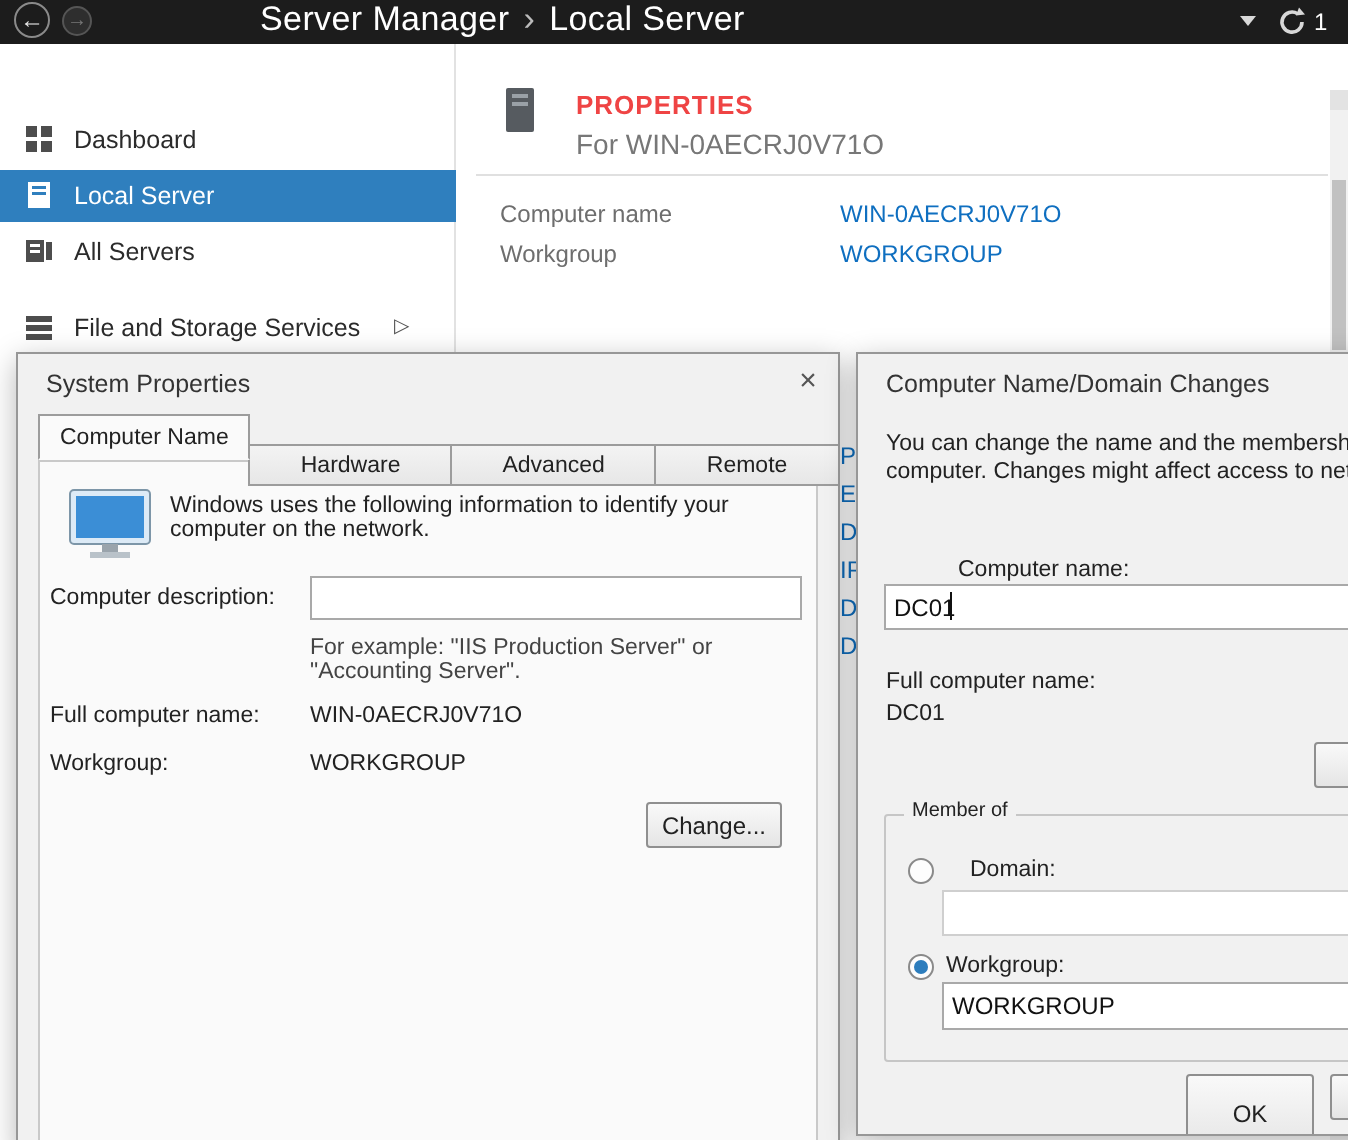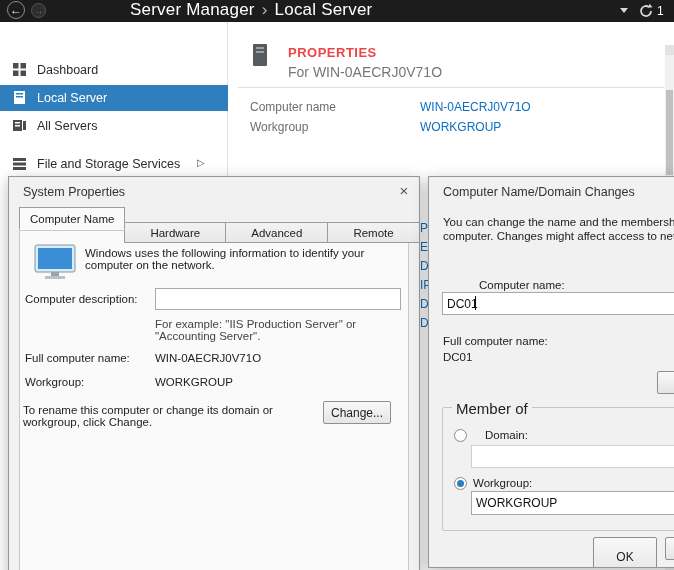--- a/index.html
+++ b/index.html
@@ -44,21 +44,21 @@
   
   .dlg { position:absolute; background:#f1f1f1; border:1px solid #979797; box-shadow:0 4px 14px rgba(0,0,0,.28); overflow:hidden; }
   .dlg-title { position:absolute; left:14px; top:8px; font-size:12.5px; color:#333; white-space:nowrap; }
   .dlg-close { position:absolute; left:384px; top:4px; width:22px; height:20px; text-align:center; font-size:15px; color:#555; cursor:pointer; line-height:20px; }
   .txt { position:absolute; font-size:11.5px; color:#222; }
   .txt.nowrap { white-space:nowrap; }
   .btn { position:absolute; font-size:12px; font-family:"Liberation Sans",sans-serif; background:linear-gradient(#f9f9f9,#e5e5e5); border:1px solid #8f8f8f; border-radius:2px; color:#222; text-align:center; cursor:pointer; white-space:nowrap; overflow:hidden; }
   .field { position:absolute; background:#fff; border:1px solid #a9a9a9; font-size:12px; font-family:"Liberation Sans",sans-serif; padding:2px 4px; color:#111; outline:none; }
   .field.disabled { border-color:#cfcfcf; }
   .groupbox { position:absolute; border:1px solid #c6c6c6; border-radius:2px; }
-  .group-label { position:absolute; background:#f1f1f1; padding:0 4px; font-size:15px; color:#222; }
+  .group-label { position:absolute; background:#f1f1f1; padding:0 4px; font-size:10px; color:#222; }
   .radio { position:absolute; width:13px; height:13px; border:1px solid #8a8a8a; border-radius:50%; background:#fdfdfd; cursor:pointer; }
   .radio.sel::after { content:""; position:absolute; left:2px; top:2px; width:7px; height:7px; border-radius:50%; background:#2d7dbd; }
   .caret { position:absolute; width:1px; height:14px; background:#111; }
 
   
   .tabs { position:absolute; left:10px; top:30px; height:24px; white-space:nowrap; z-index:3; }
   .tab { display:inline-block; font-size:11.5px; padding:4px 25px 3px; border:1px solid #9c9c9c; background:linear-gradient(#f3f3f3,#e7e7e7); margin-right:-1px; color:#222; position:relative; top:14px; cursor:pointer; }
   .tab.active { background:#fafafa; padding:5px 10px 4px; top:0; z-index:5; border-bottom:1px solid #fafafa; }
   .tab-panel { position:absolute; left:10px; top:53px; width:390px; height:520px; background:#fafafa; border:1px solid #c9c9c9; z-index:1; }
 
@@ -184,21 +184,20 @@
     <input class="field" style="left: 146px; top: 111px; width: 246px; height: 22px; z-index: 4;" value="">
 
     <div class="txt" style="left:146px; top:141px; width:212px; color:#444; z-index:4;">For example: "IIS Production Server" or "Accounting Server".</div>
 
     <div class="txt" style="left:16px; top:175px; z-index:4;">Full computer name:</div>
     <div class="txt" style="left:146px; top:175px; z-index:4;">WIN-0AECRJ0V71O</div>
 
     <div class="txt" style="left:16px; top:199px; z-index:4;">Workgroup:</div>
     <div class="txt" style="left:146px; top:199px; z-index:4;">WORKGROUP</div>
 
-    <div class="txt" style="left:14px; top:227px; width:252px; z-index:4;">To rename this computer or change its domain or workgroup, click Change.</div>
     <button class="btn" style="left:314px; top:224px; width:68px; height:23px; z-index:4;">Change...</button>
   </div>
 
   <div class="dlg" id="namechanges">
     <div class="dlg-title">Computer Name/Domain Changes</div>
 
     <div class="txt nowrap" style="left:14px; top:39px;">You can change the name and the membership of this</div>
     <div class="txt nowrap" style="left:14px; top:53px;">computer. Changes might affect access to network resources.</div>
 
     <div class="txt" style="left:14px; top:102px;margin-left:36px;">Computer name:</div>

